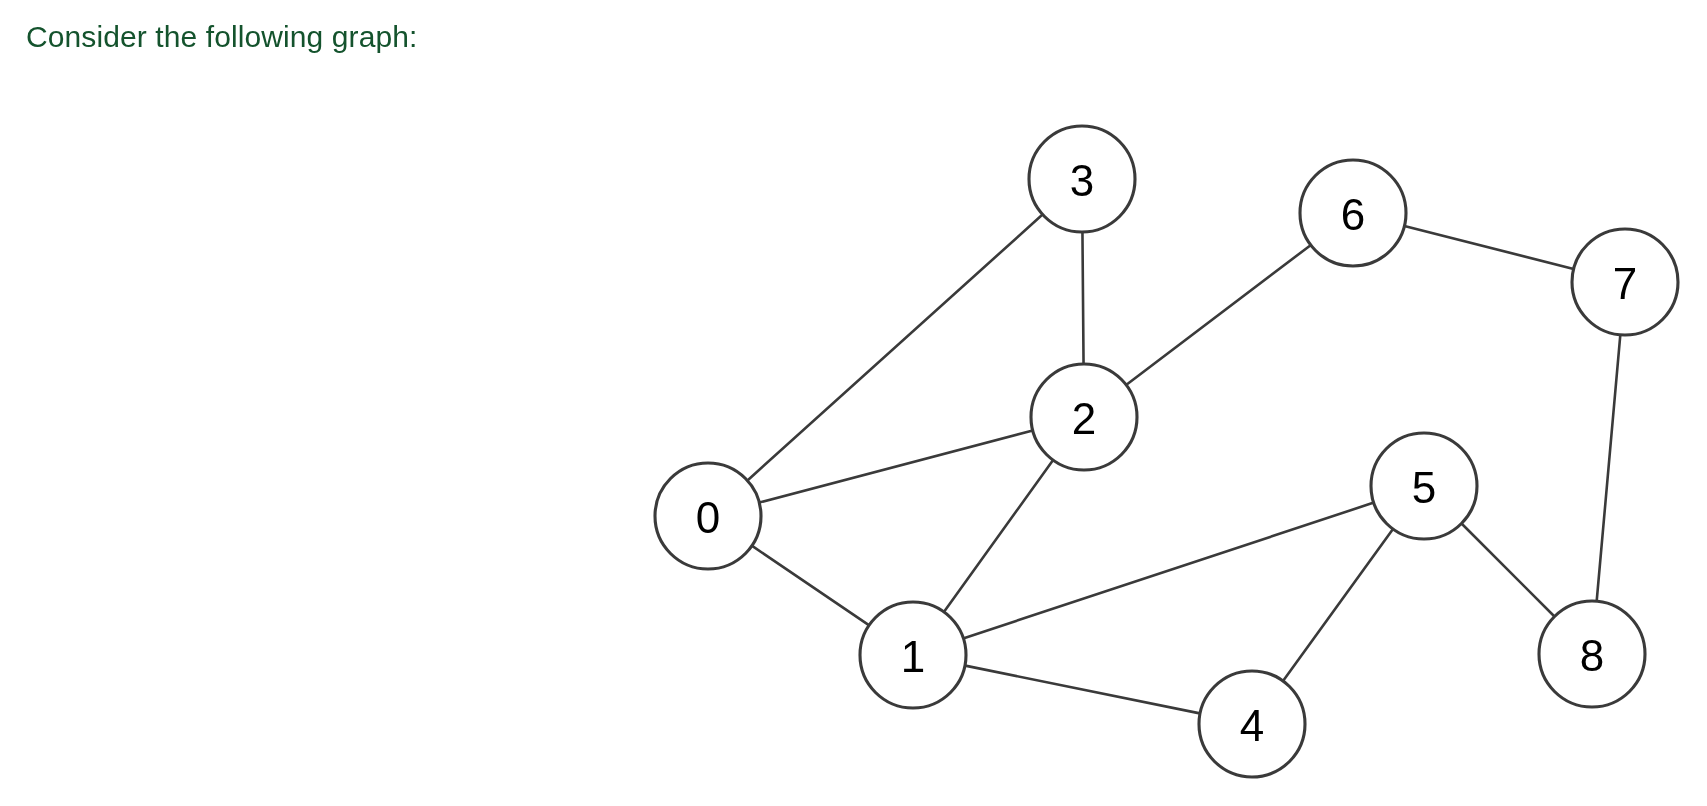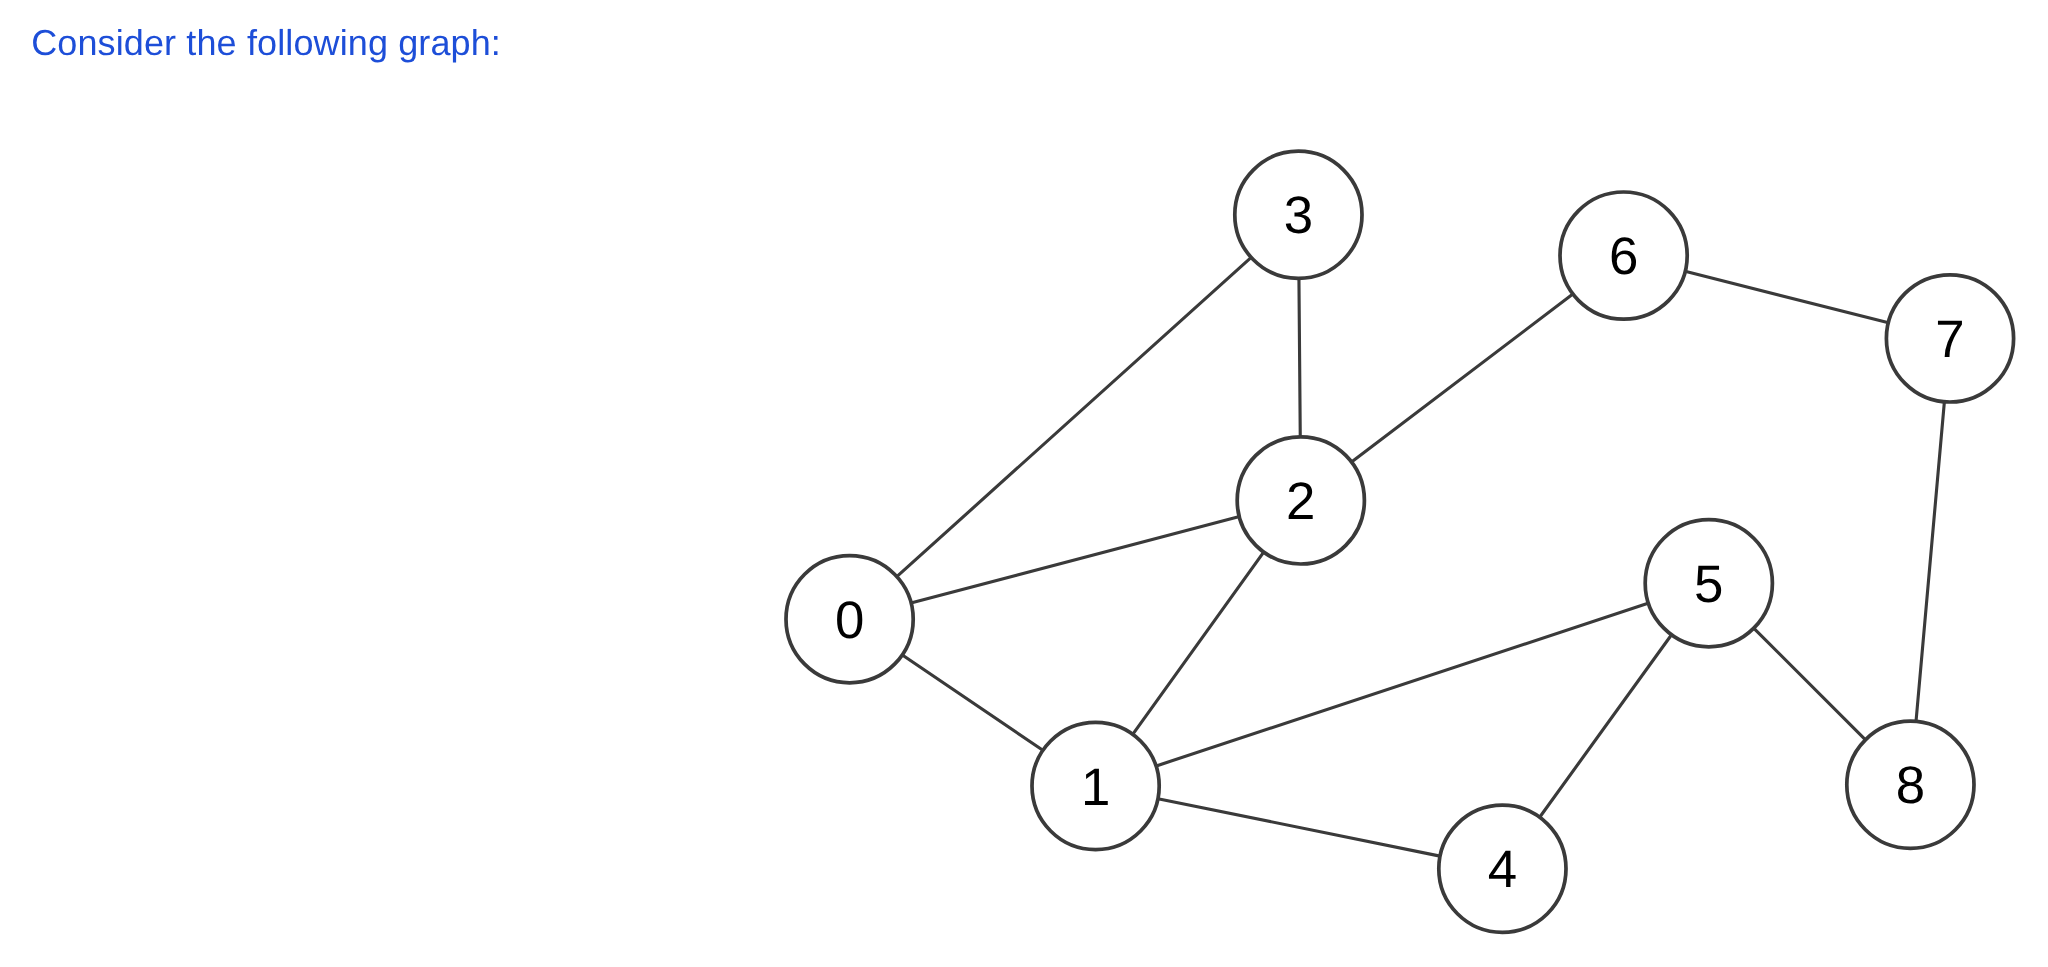--- a/index.html
+++ b/index.html
@@ -20,21 +20,21 @@
     width: 1707px;
     height: 806px;
     background: #ffffff;
   }
   #prompt-text {
     position: absolute;
     left: 26px;
     top: 18px;
     font-size: 30px;
     line-height: 38px;
-    color: #1d4ed8;
+    color: #14532d;
     letter-spacing: 0.1px;
     white-space: nowrap;
   }
   #graph-figure {
     position: absolute;
     left: 0;
     top: 0;
     width: 1707px;
     height: 806px;
   }

